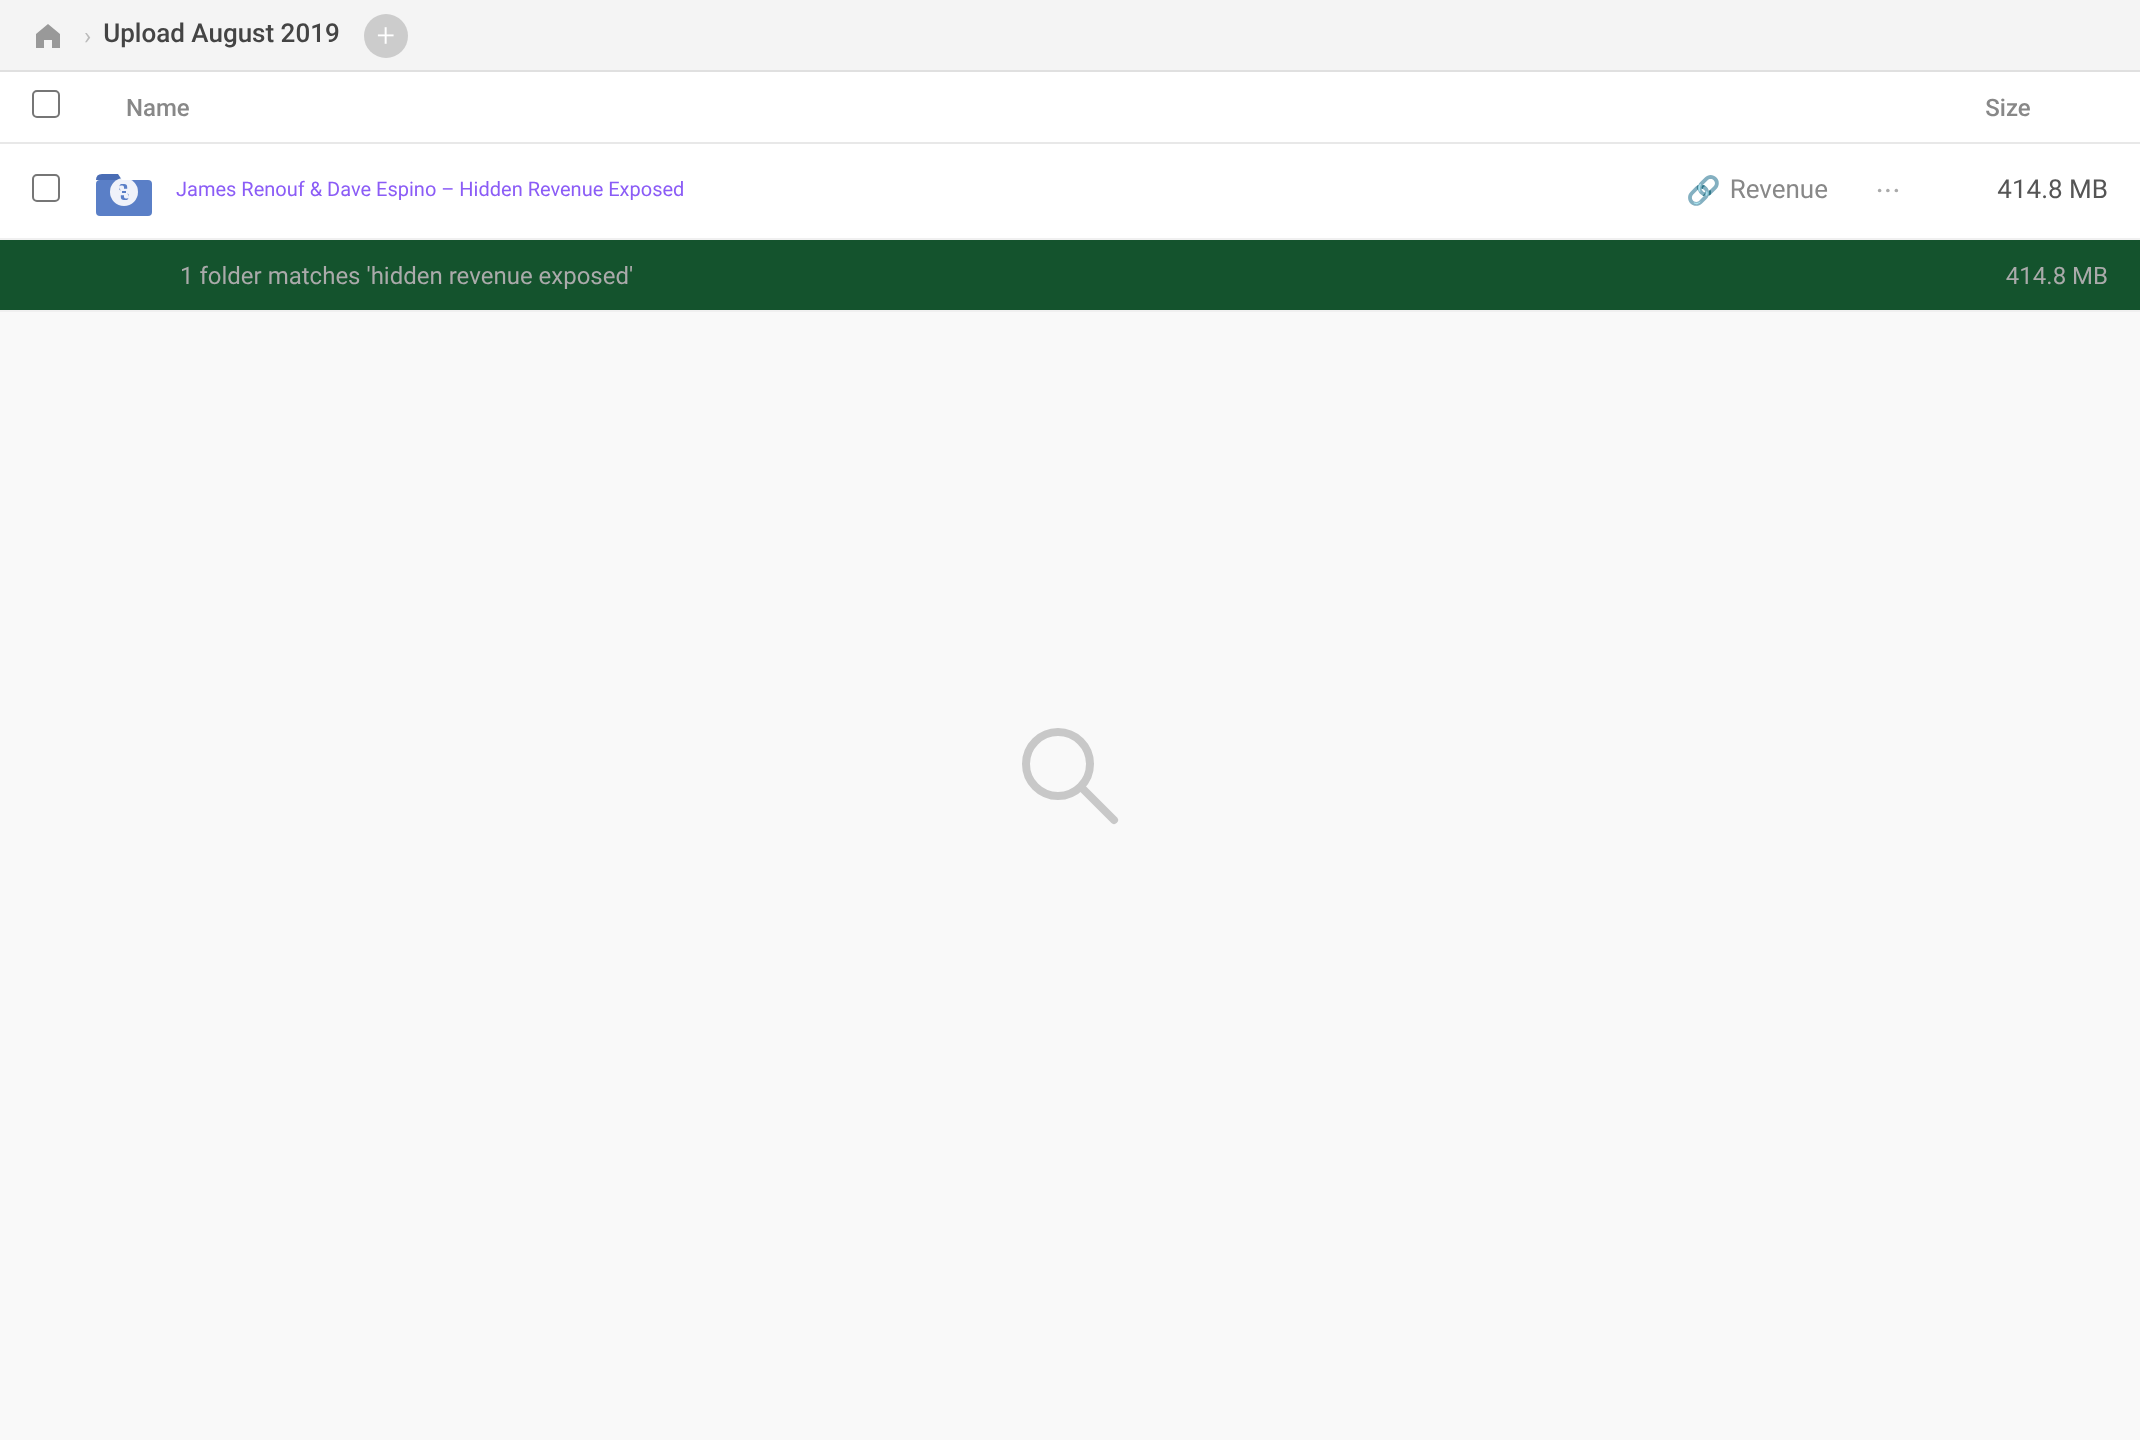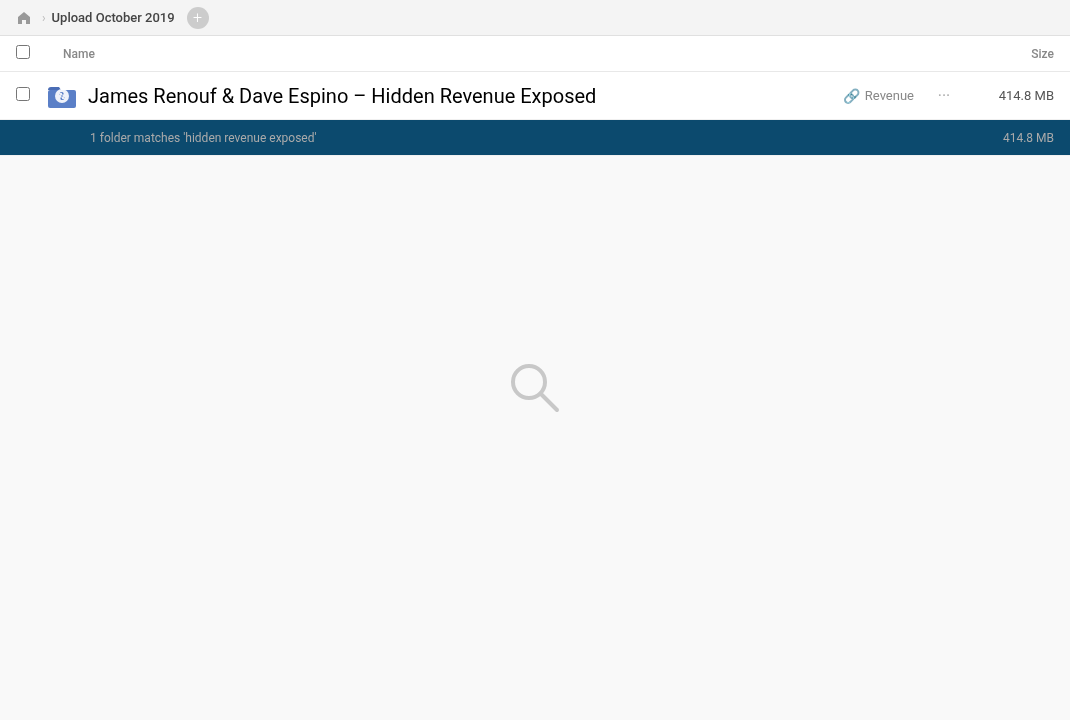--- a/index.html
+++ b/index.html
@@ -85,21 +85,21 @@
 
     .col-name {
       flex: 1;
       font-size: 12px;
       color: #888;
       font-weight: 500;
     }
 
     .col-size {
       width: 100px;
-      text-align: right;
+      text-align: center;
       font-size: 12px;
       color: #888;
       font-weight: 500;
     }
 
     
     .file-row {
       display: flex;
       align-items: center;
       height: 48px;
@@ -124,22 +124,22 @@
       justify-content: center;
     }
 
     .folder-icon-svg {
       width: 32px;
       height: 32px;
     }
 
     .file-name {
       flex: 1;
-      font-size: 20px;
-      color: #000000;
+      font-size: 10px;
+      color: #8b5cf6;
     }
 
     .shared-badge {
       display: flex;
       align-items: center;
       gap: 4px;
       color: #888;
       font-size: 13px;
       margin-right: 16px;
     }
@@ -168,21 +168,21 @@
       font-size: 13px;
       color: #555;
     }
 
     
     .match-row {
       display: flex;
       align-items: center;
       height: 36px;
       padding: 0 16px 0 90px;
-      background: #0c4a6e;
+      background: #14532d;
       border-bottom: 1px solid #f0f0f0;
     }
 
     .match-text {
       flex: 1;
       font-size: 12px;
       color: #aaa;
       font-style: normal;
     }
 
@@ -223,21 +223,21 @@
 <body>
 
 <div class="breadcrumb-bar">
   <div class="breadcrumb-home">
 
     <svg width="16" height="16" viewBox="0 0 16 16" fill="none" xmlns="http://www.w3.org/2000/svg">
       <path d="M8 2L2 7v7h4v-4h4v4h4V7L8 2z" fill="#999"></path>
     </svg>
   </div>
   <span class="breadcrumb-separator">›</span>
-  <span class="breadcrumb-label">Upload October 2019</span>
+  <span class="breadcrumb-label">Upload August 2019</span>
   <div class="breadcrumb-add">+</div>
 </div>
 
 <div class="table-header">
   <div class="col-checkbox">
     <input type="checkbox" style="">
   </div>
   <div class="col-name">Name</div>
   <div class="col-size">Size</div>
 </div>

